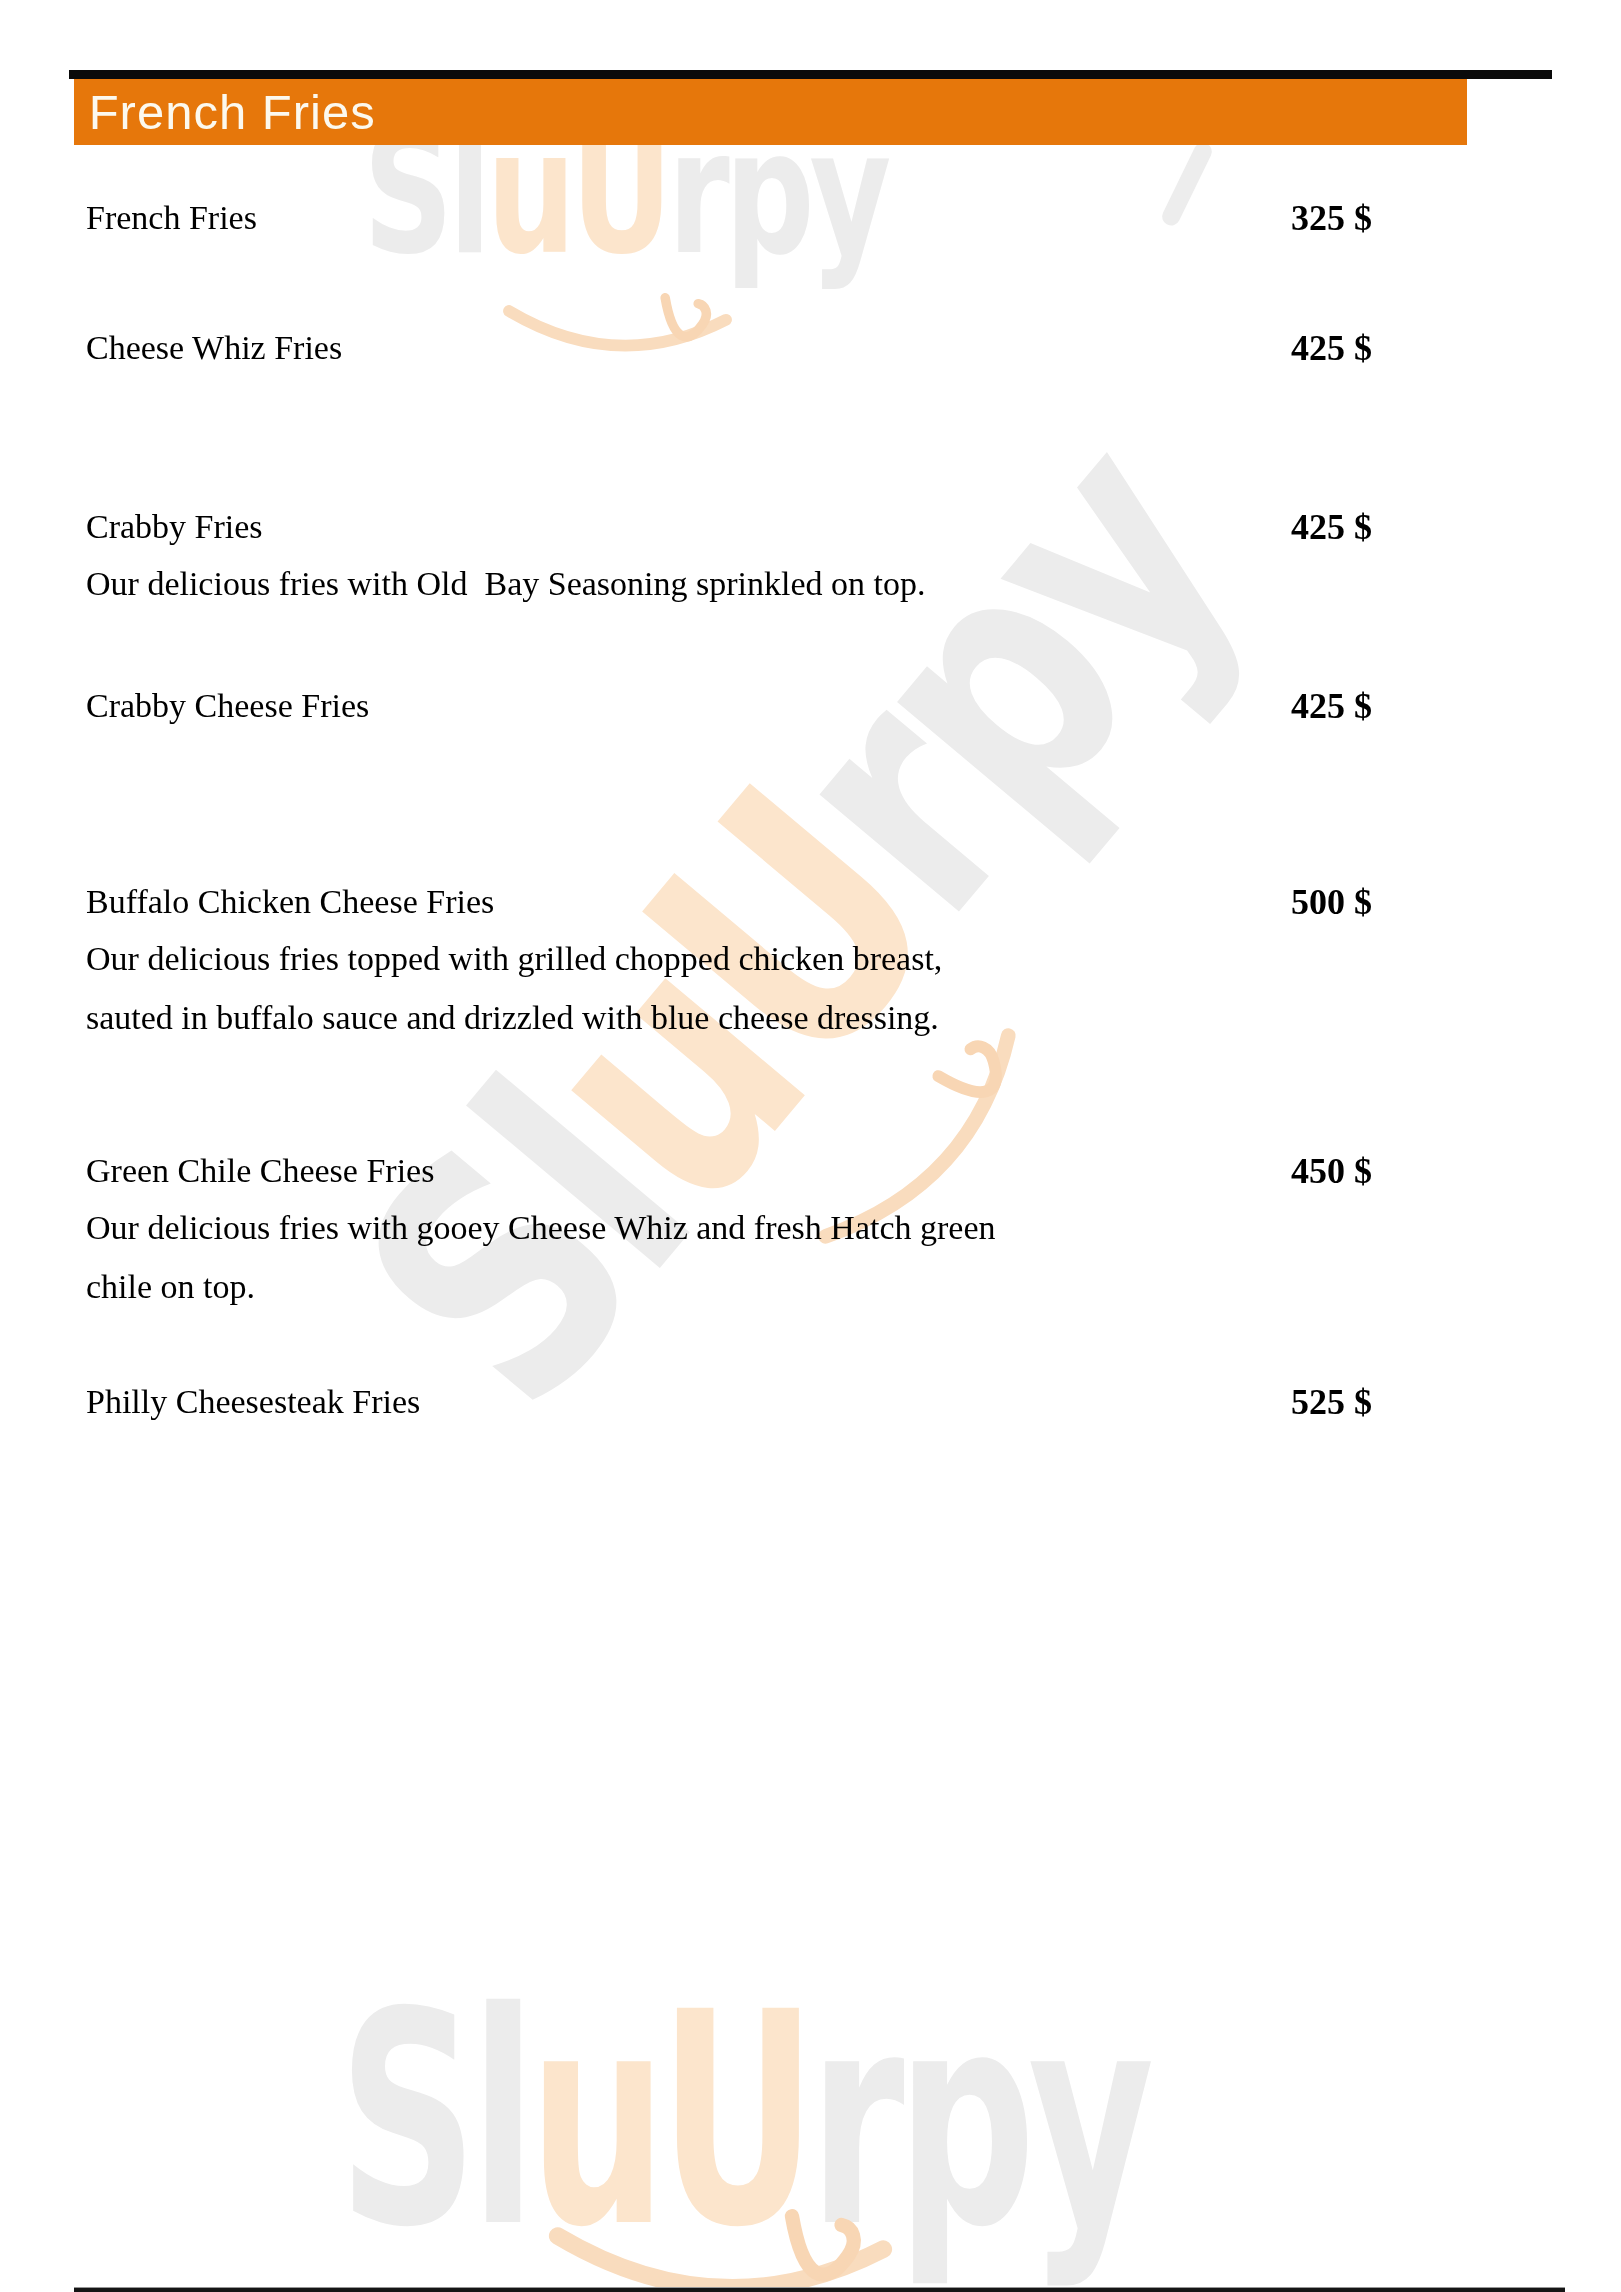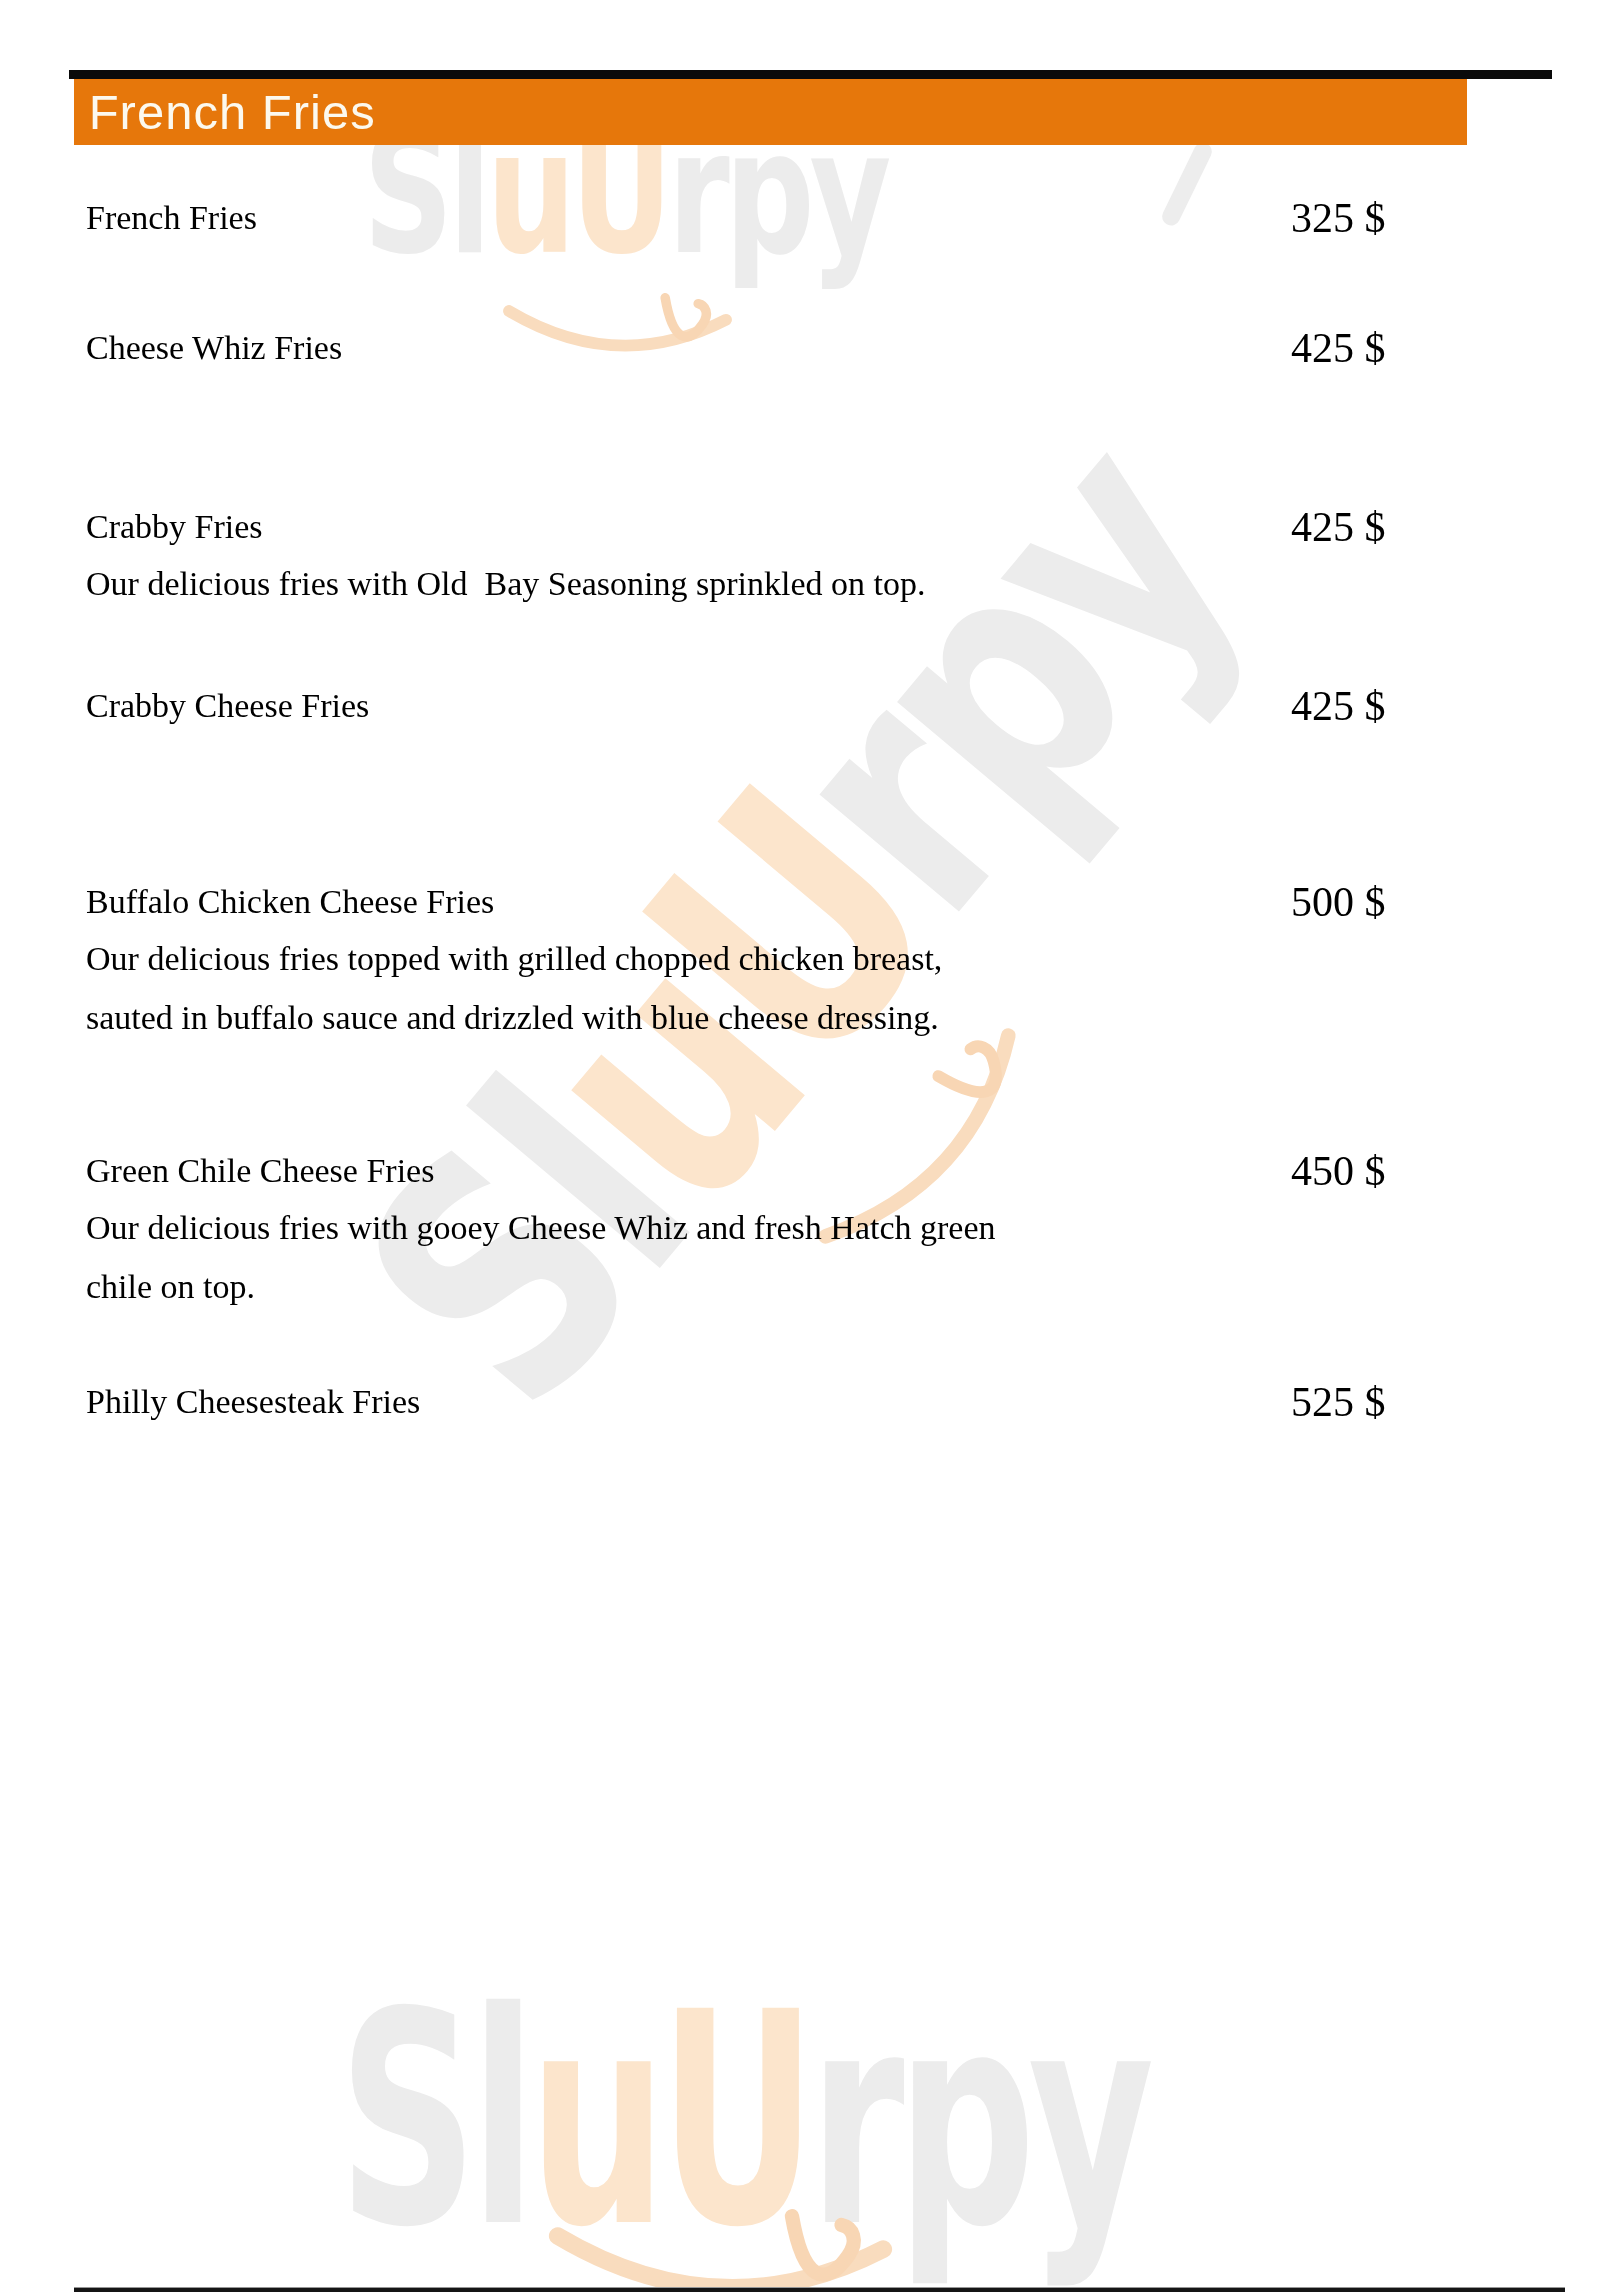--- a/index.html
+++ b/index.html
@@ -47,21 +47,21 @@
     padding-left:14.7px;box-sizing:border-box;
   }
   .banner-title{
     font-family:"Liberation Sans","DejaVu Sans",sans-serif;
     font-size:49px;letter-spacing:1px;color:#FCF9EF;
   }
   
   .item{position:absolute;left:86px;right:0;z-index:2;}
   .name-row{position:relative;line-height:54px;font-size:34px;}
   .iname{display:inline-block;}
-  .iprice{position:absolute;left:1205px;top:0;line-height:54px;font-size:42px;}
+  .iprice{position:absolute;left:1205px;top:0;line-height:54px;font-size:36px;font-weight:bold;}
   .idesc{font-size:34px;line-height:59px;white-space:pre-wrap;max-width:1206px;}
   
   .bottom-rule{
     position:absolute;left:74px;top:2287px;width:1491px;height:3.9px;
     background:#151515;border-top:1px solid #979797;z-index:2;
   }
 </style>
 </head>
 <body>
 

